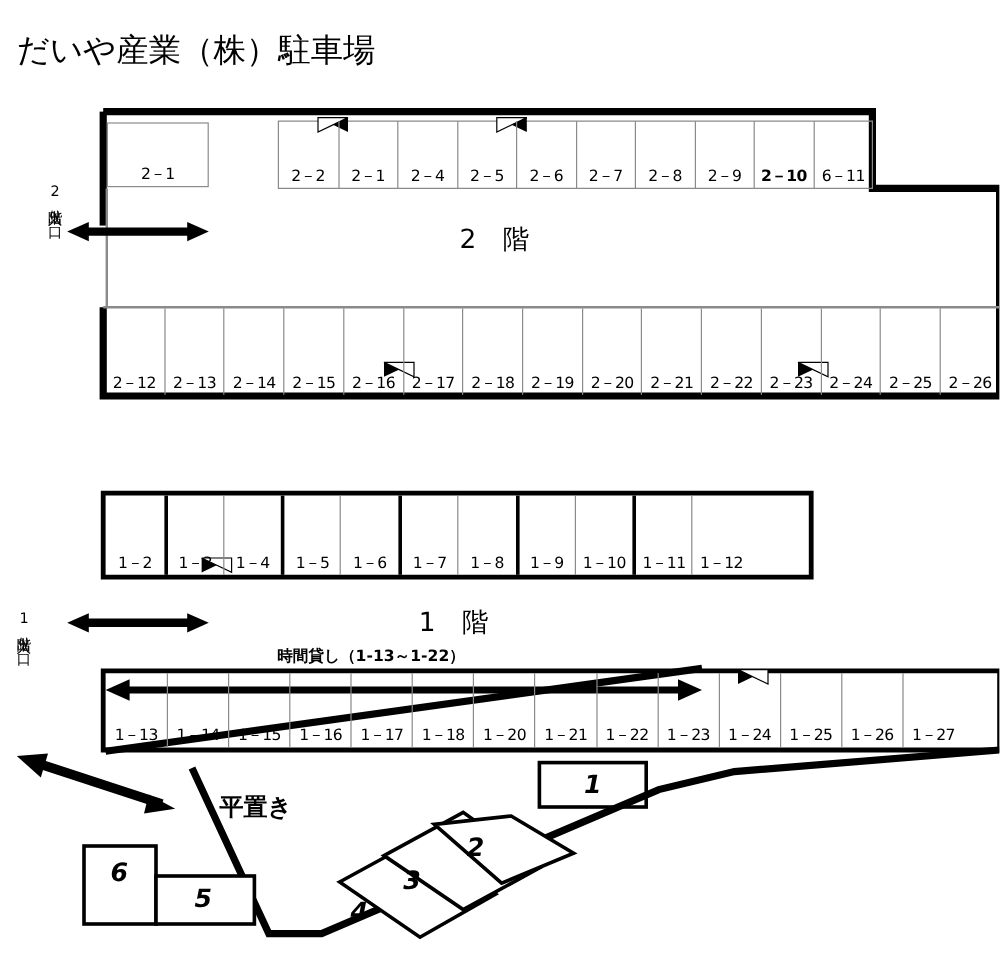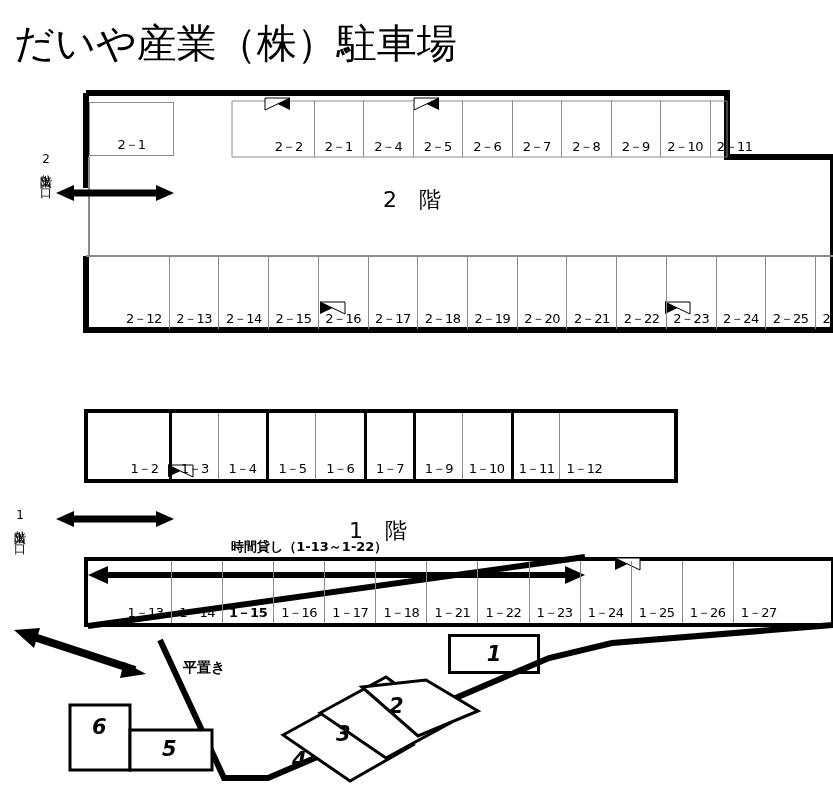--- a/index.html
+++ b/index.html
@@ -10,32 +10,32 @@
     font-family:"Liberation Sans","DejaVu Sans",sans-serif;
     color:#000;
     overflow:hidden;
     position:relative;
   }
   #stage{position:relative;width:833px;height:812px;}
 
   
   .title{
     position:absolute;left:14px;top:20px;
-    font-size:40px;line-height:46px;
+    font-size:27px;line-height:46px;
     font-weight:400;
     letter-spacing:0px;
     white-space:nowrap;
     font-family:"DejaVu Sans",sans-serif;
   }
 
   
   svg.layer{position:absolute;left:0;top:0;width:833px;height:812px;pointer-events:none;}
 
   
-  .row{position:absolute;display:flex;box-sizing:border-box;margin-left:32px;}
+  .row{position:absolute;display:flex;box-sizing:border-box;}
   .cell{
     position:relative;
     box-sizing:border-box;
     border-left:1px solid #8a8a8a;
     display:flex;align-items:flex-end;justify-content:center;
     font-size:13px;
     font-family:"DejaVu Sans",sans-serif;
     letter-spacing:-0.5px;
     padding-bottom:1px;
     white-space:nowrap;
@@ -68,21 +68,21 @@
     position:absolute;
     font-size:13px;
     font-weight:bold;
     font-family:"DejaVu Sans",sans-serif;
     white-space:nowrap;
   }
 
   
   .flatlabel{
     position:absolute;
-    font-size:14px;
+    font-size:20px;
     font-weight:bold;
     font-family:"DejaVu Sans",sans-serif;
     white-space:nowrap;
   }
 
   
   .slotnum{
     position:absolute;
     font-size:21px;
     font-weight:bold;
@@ -215,25 +215,25 @@
       </div>
       <div class="cell" style="width: 10%;">
         <span>2－7</span>
       </div>
       <div class="cell" style="width: 10%;">
         <span>2－8</span>
       </div>
       <div class="cell" style="width: 10%;">
         <span>2－9</span>
       </div>
-      <div class="cell" style="width: 10%;">
+      <div class="cell" style="width: 10%; font-weight: bold;">
         <span>2－10</span>
       </div>
       <div class="cell" style="width: 10%;">
-        <span>2－11</span>
+        <span>6－11</span>
       </div>
     </div>
 
   <div class="floorlabel" style="left:383px;top:185px;">2　階</div>
 
   <div class="row" id="f2-bottom" style="left:87px;top:257px;width:746px;height:72px;">
       <div class="cell" style="width: 6.66667%;">
         <span>2－12</span>
       </div>
       <div class="cell" style="width: 6.66667%;">
@@ -292,58 +292,64 @@
       </div>
       <div class="cell thick" style="width: 8.33333%;">
         <span>1－5</span>
       </div>
       <div class="cell" style="width: 8.33333%;">
         <span>1－6</span>
       </div>
       <div class="cell thick" style="width: 8.33333%;">
         <span>1－7</span>
       </div>
+      <div class="cell" style="width: 8.33333%;">
+        <span>1－8</span>
+      </div>
       <div class="cell thick" style="width: 8.33333%;">
         <span>1－9</span>
       </div>
       <div class="cell" style="width: 8.33333%;">
         <span>1－10</span>
       </div>
       <div class="cell thick" style="width: 8.33333%;">
         <span>1－11</span>
       </div>
       <div class="cell" style="width: 8.33333%;">
         <span>1－12</span>
       </div>
     </div>
 
   <div class="vlabel" style="left:13px;top:508px;height:108px;">1階出入り口</div>
 
-  <div class="floorlabel" style="left:349px;top:516px;">1　階</div>
+  <div class="floorlabel" style="left:349px;top:504px;">1　階</div>
 
   <div class="hourly" style="left:231px;top:538px;">時間貸し（1-13～1-22）</div>
 
   <div class="row" id="f1-bottom" style="left:88px;top:561px;width:766px;height:62px;">
       <div class="cell" style="width: 6.66667%;">
         <span>1－13</span>
       </div>
       <div class="cell" style="width: 6.66667%;">
         <span>1－14</span>
       </div>
-      <div class="cell" style="width: 6.66667%; font-weight: bold;">
+      <div class="cell" style="width: 6.66667%;">
         <span>1－15</span>
       </div>
       <div class="cell" style="width: 6.66667%;">
         <span>1－16</span>
       </div>
       <div class="cell" style="width: 6.66667%;">
         <span>1－17</span>
       </div>
       <div class="cell" style="width: 6.66667%;">
         <span>1－18</span>
+      </div>
+      <div class="cell" style="width: 6.66667%;">
+        <span>1－20</span>
       </div>
       <div class="cell" style="width: 6.66667%;">
         <span>1－21</span>
       </div>
       <div class="cell" style="width: 6.66667%;">
         <span>1－22</span>
       </div>
       <div class="cell" style="width: 6.66667%;">
         <span>1－23</span>
       </div>

